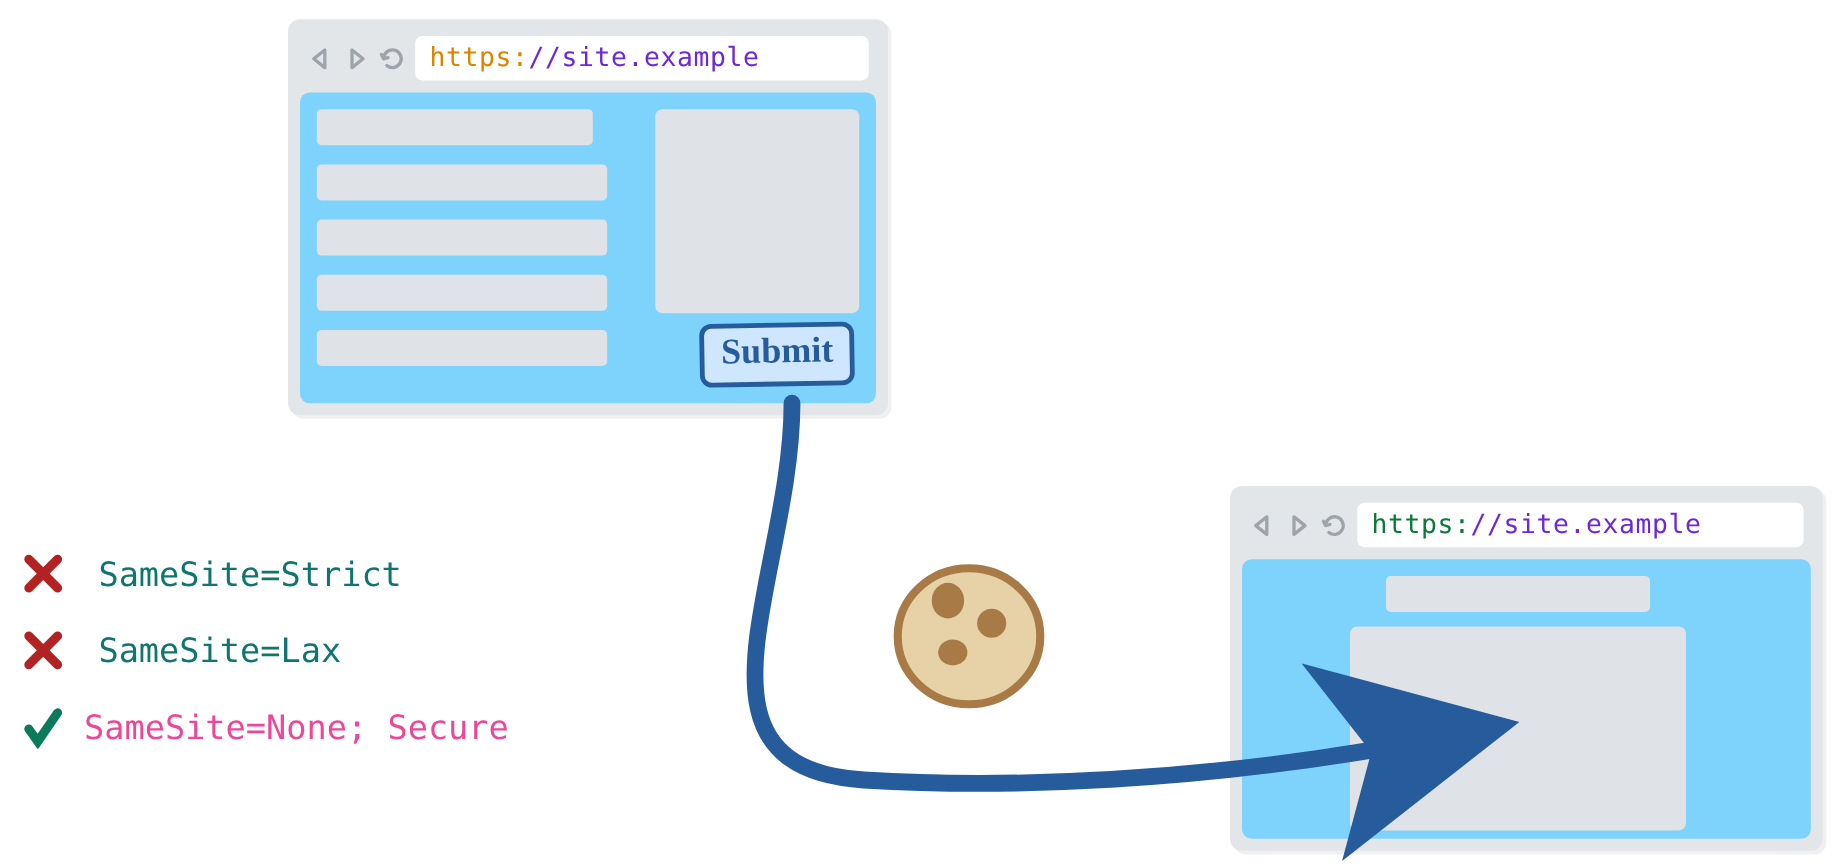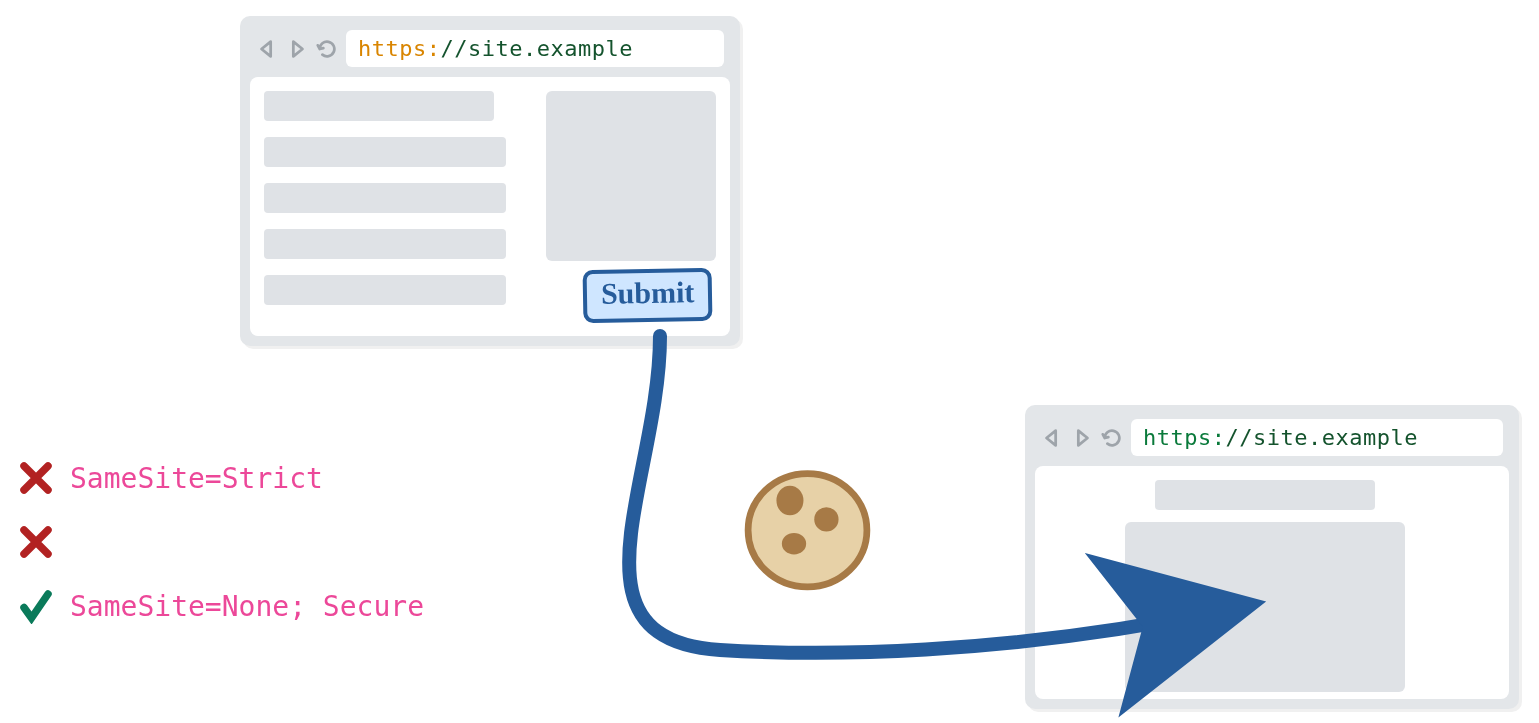--- a/index.html
+++ b/index.html
@@ -46,24 +46,24 @@
     flex: 1;
     background: #fff;
     border-radius: 6px;
     padding: 6px 12px;
     font-size: 22px;
     letter-spacing: 0.5px;
     white-space: nowrap;
   }
   .url-scheme-http { color: #d98500; }
   .url-scheme-https { color: #0a7a3b; }
-  .url-host { color: #14532d; text-align: center; }
+  .url-host { color: #6d28d9; text-align: center; }
 
   .viewport {
-    background: #ffffff;
+    background: #7dd3fc;
     border-radius: 8px;
     flex: 1;
     position: relative;
     padding: 12px;
   }
 
   
   .ph-row {
     position: absolute;
     background: #dfe2e6;
@@ -125,21 +125,21 @@
   }
   .legend-row {
     display: flex;
     align-items: center;
     gap: 16px;
     font-size: 28px;
   }
   .legend-icon {
     width: 36px; height: 36px;
   }
-  .legend-red { color: #ec4899; }
+  .legend-red { color: #0f766e; margin-left: 12px; }
   .legend-green { color: #ec4899; }
 
 </style>
 </head>
 <body>
 
 <div class="browser browser-top" style="left:240px; top:16px; width:500px; height:330px;">
   <div class="toolbar">
     <svg class="nav-icon" viewBox="0 0 24 24">
         <path d="M16 4 L6 12 L16 20 Z"></path>
@@ -208,20 +208,21 @@
   <div class="legend-row">
     <svg class="legend-icon" viewBox="0 0 24 24">
       <path d="M4 4 L20 20 M20 4 L4 20" stroke="#b22222" stroke-width="5" stroke-linecap="round"></path>
     </svg>
     <span class="legend-red">SameSite=Strict</span>
   </div>
   <div class="legend-row">
     <svg class="legend-icon" viewBox="0 0 24 24">
       <path d="M4 4 L20 20 M20 4 L4 20" stroke="#b22222" stroke-width="5" stroke-linecap="round"></path>
     </svg>
+    <span class="legend-red">SameSite=Lax</span>
   </div>
   <div class="legend-row">
     <svg class="legend-icon" viewBox="0 0 24 24">
       <path d="M4 13 L9 20 L20 4" stroke="#0a7a5a" stroke-width="5" stroke-linecap="round" fill="none"></path>
     </svg>
     <span class="legend-green">SameSite=None; Secure</span>
   </div>
 </div>
 
 </body></html>

